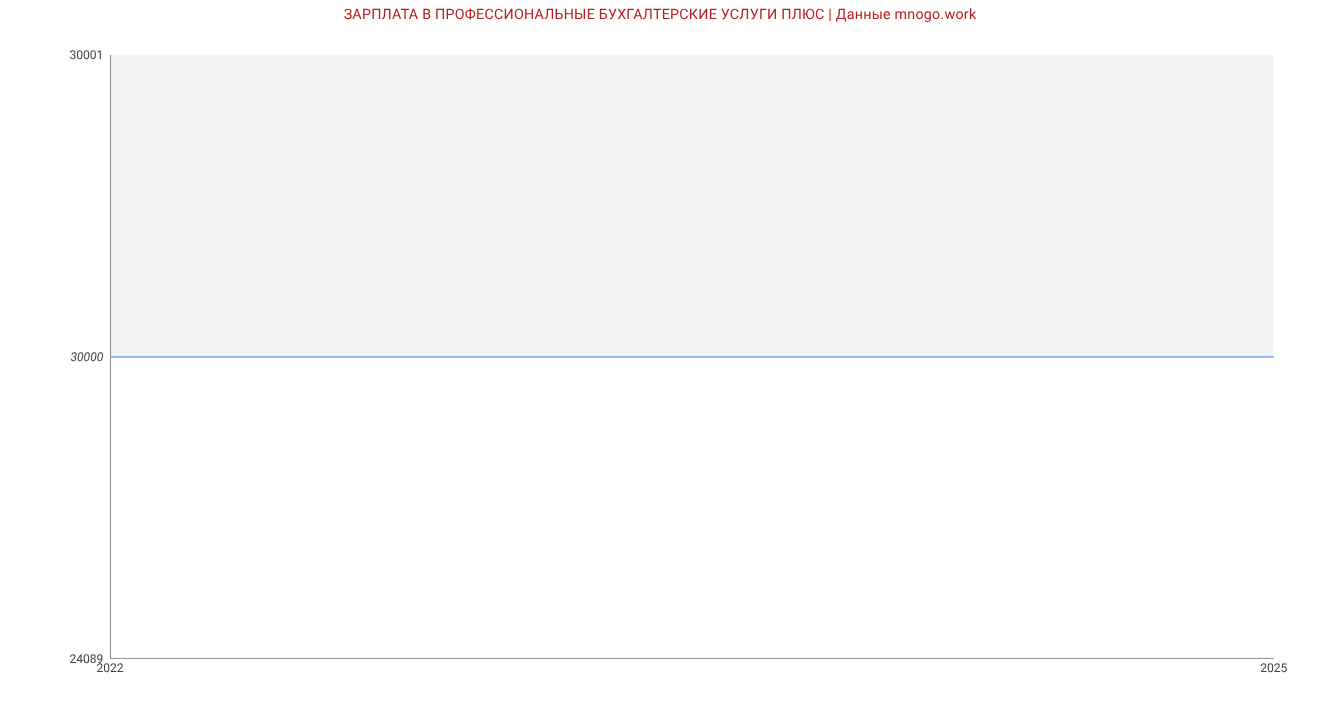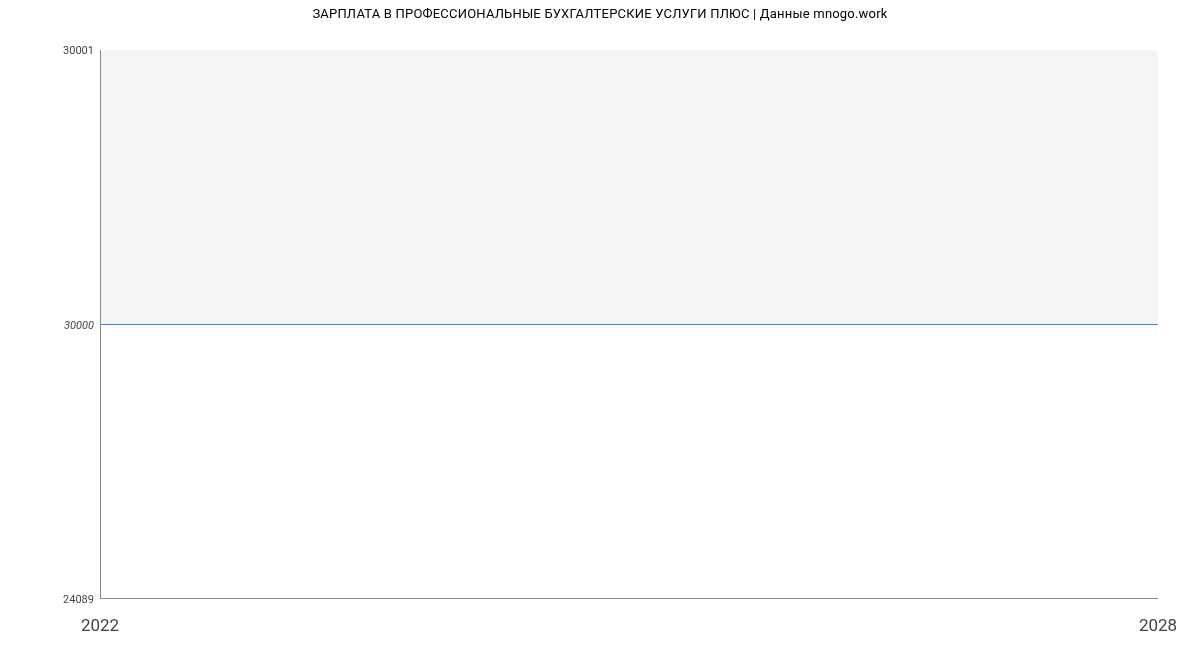--- a/index.html
+++ b/index.html
@@ -10,21 +10,21 @@
     body {
       font-family: -apple-system, BlinkMacSystemFont, "Segoe UI", Roboto, "Helvetica Neue", Arial, sans-serif;
       background: #ffffff;
       width: 1200px;
       height: 650px;
       position: relative;
     }
     .chart-title {
       text-align: center;
       font-size: 13px;
-      color: #000000;
+      color: #b91c1c;
       padding-top: 6px;
       font-weight: 400;
       letter-spacing: 0.2px;
     }
     .chart-container {
       position: absolute;
       left: 100px;
       top: 50px;
       width: 1058px;
       height: 549px;
@@ -70,22 +70,22 @@
       color: #444;
       transform: translateY(-50%);
       white-space: nowrap;
     }
     .y-tick-0 { top: 100%; }
     .y-tick-1 { top: 50%; font-style: italic; }
     .y-tick-2 { top: 0%; }
     .x-tick {
       position: absolute;
       top: 100%;
-      margin-top: 16px;
-      font-size: 17px;
+      margin-top: 2px;
+      font-size: 11px;
       color: #444;
       white-space: nowrap;
     }
     .x-tick-0 { left: 0%; transform: translateX(-50%); }
     .x-tick-1 { left: 100%; transform: translateX(-50%); }
   </style>
 </head>
 <body>
 
 <div class="chart-title">ЗАРПЛАТА В ПРОФЕССИОНАЛЬНЫЕ БУХГАЛТЕРСКИЕ УСЛУГИ ПЛЮС | Данные mnogo.work</div>
@@ -95,14 +95,14 @@
     <div class="plot-fill-upper"></div>
     <div class="plot-fill-lower"></div>
     <div class="data-line"></div>
   </div>
 
   <div class="y-tick y-tick-0">24089</div>
   <div class="y-tick y-tick-1">30000</div>
   <div class="y-tick y-tick-2">30001</div>
 
   <div class="x-tick x-tick-0">2022</div>
-  <div class="x-tick x-tick-1">2028</div>
+  <div class="x-tick x-tick-1">2025</div>
 </div>
 
 </body></html>

